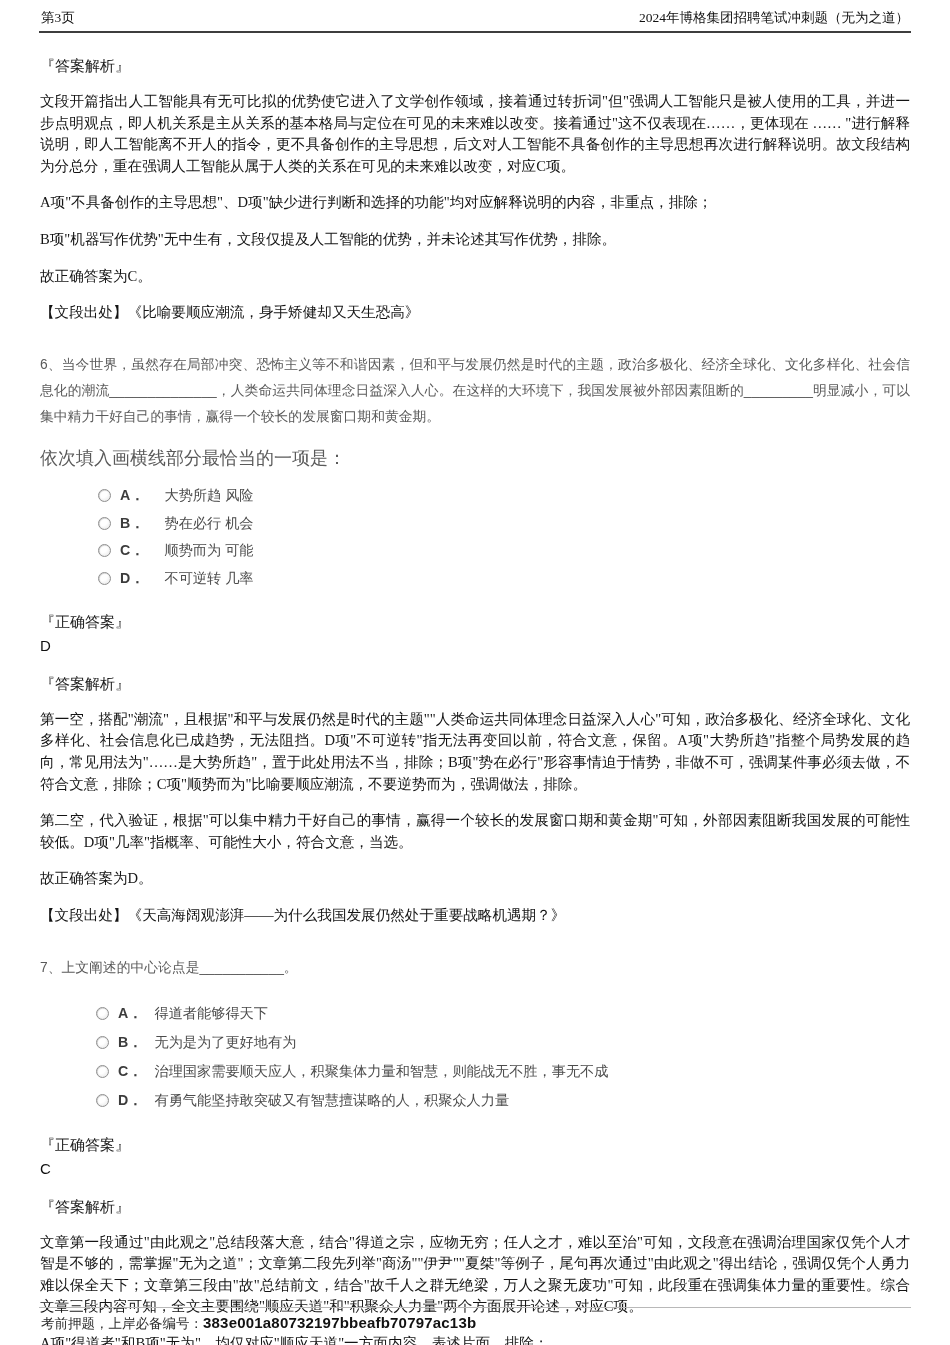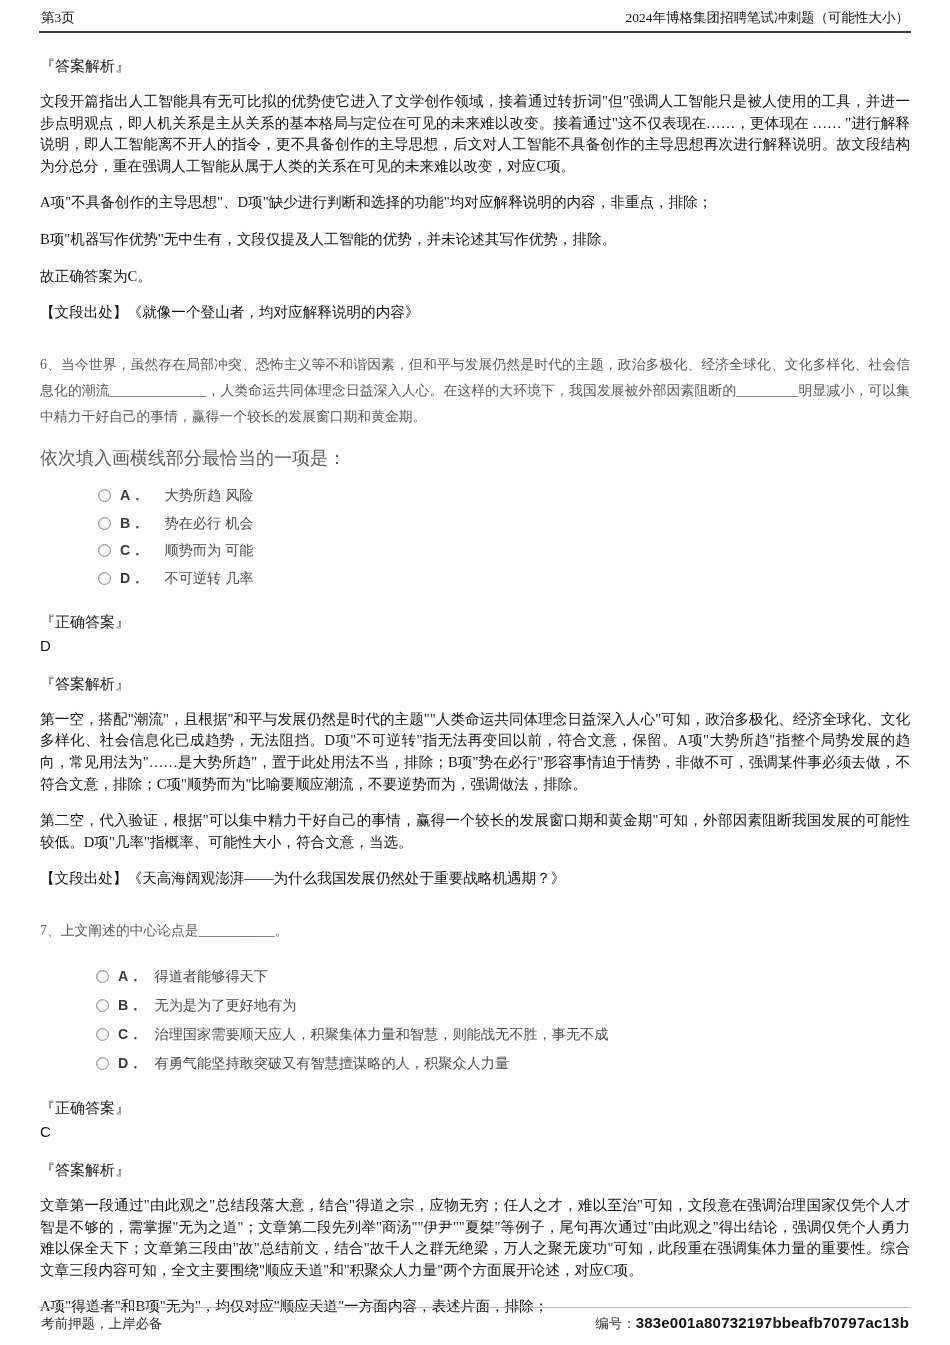--- a/index.html
+++ b/index.html
@@ -27,26 +27,26 @@
   }
   
   .ftr {
     position: absolute;
     left: 39px;
     right: 39px;
     bottom: 0;
     border-top: 1px solid #b8b8b8;
     padding: 6px 2px 12px 2px;
     display: flex;
-    justify-content: space-between;
+    justify-content: flex-start;
     align-items: baseline;
     font-size: 13.5px;
     color: #2b2b2b;
   }
-  .ftr .code-wrap { font-size: 13.5px; margin-left: 16px; }
+  .ftr .code-wrap { font-size: 13.5px; }
   .ftr .code {
     font-family: "Liberation Sans", "DejaVu Sans", sans-serif;
     font-size: 15px;
     font-weight: 600;
     color: #111;
     letter-spacing: 0.2px;
   }
   
   .content { margin: 0 40px; }
   .lbl {
@@ -65,21 +65,21 @@
   }
   p.analysis.gap { margin-top: 15px; }
   .ans-letter {
     font-family: "Liberation Sans", "DejaVu Sans", sans-serif;
     font-size: 15px;
     margin: 5px 0 0 0;
     color: #111;
   }
   .question {
     color: #5a5a5a;
-    font-family: Liberation Serif, serif;
+    font-family: Liberation Sans, sans-serif;
     font-size: 13.8px;
     line-height: 26px;
     text-align: justify;
     margin: 28px 0 0 0;
   }
   .q-prompt {
     color: #5a5a5a;
     font-family: "Liberation Sans", "DejaVu Sans", sans-serif;
     font-size: 18px;
     margin: 16px 0 0 0;
@@ -114,31 +114,31 @@
   .options.wide .opt-letter { margin-right: 20px; }
   .opt-text { color: #4c4c4c; }
 </style>
 </head>
 <body>
 
 <div class="page">
 
   <div class="hdr">
     <span>第3页</span>
-    <span>2024年博格集团招聘笔试冲刺题（可能性大小）</span>
+    <span>2024年博格集团招聘笔试冲刺题（无为之道）</span>
   </div>
 
   <div class="content">
 
     <div class="lbl first-lbl">『答案解析』</div>
     <p class="analysis gap">文段开篇指出人工智能具有无可比拟的优势使它进入了文学创作领域，接着通过转折词"但"强调人工智能只是被人使用的工具，并进一步点明观点，即人机关系是主从关系的基本格局与定位在可见的未来难以改变。接着通过"这不仅表现在……，更体现在 …… "进行解释说明，即人工智能离不开人的指令，更不具备创作的主导思想，后文对人工智能不具备创作的主导思想再次进行解释说明。故文段结构为分总分，重在强调人工智能从属于人类的关系在可见的未来难以改变，对应C项。</p>
     <p class="analysis gap">A项"不具备创作的主导思想"、D项"缺少进行判断和选择的功能"均对应解释说明的内容，非重点，排除；</p>
     <p class="analysis gap">B项"机器写作优势"无中生有，文段仅提及人工智能的优势，并未论述其写作优势，排除。</p>
     <p class="analysis gap">故正确答案为C。</p>
-    <p class="analysis gap">【文段出处】《就像一个登山者，均对应解释说明的内容》</p>
+    <p class="analysis gap">【文段出处】《比喻要顺应潮流，身手矫健却又天生恐高》</p>
 
     <p class="question">6、当今世界，虽然存在局部冲突、恐怖主义等不和谐因素，但和平与发展仍然是时代的主题，政治多极化、经济全球化、文化多样化、社会信息化的潮流______________，人类命运共同体理念日益深入人心。在这样的大环境下，我国发展被外部因素阻断的_________明显减小，可以集中精力干好自己的事情，赢得一个较长的发展窗口期和黄金期。</p>
     <p class="q-prompt">依次填入画横线部分最恰当的一项是：</p>
 
     <div class="options wide">
       <div class="option-row">
         <span class="radio"></span>
         <span class="opt-letter">A．</span>
         <span class="opt-text">大势所趋 风险</span>
       </div>
@@ -157,20 +157,21 @@
         <span class="opt-letter">D．</span>
         <span class="opt-text">不可逆转 几率</span>
       </div>
     </div>
 
     <div class="lbl">『正确答案』</div>
     <div class="ans-letter">D</div>
     <div class="lbl">『答案解析』</div>
     <p class="analysis gap">第一空，搭配"潮流"，且根据"和平与发展仍然是时代的主题""人类命运共同体理念日益深入人心"可知，政治多极化、经济全球化、文化多样化、社会信息化已成趋势，无法阻挡。D项"不可逆转"指无法再变回以前，符合文意，保留。A项"大势所趋"指整个局势发展的趋向，常见用法为"……是大势所趋"，置于此处用法不当，排除；B项"势在必行"形容事情迫于情势，非做不可，强调某件事必须去做，不符合文意，排除；C项"顺势而为"比喻要顺应潮流，不要逆势而为，强调做法，排除。</p>
     <p class="analysis gap">第二空，代入验证，根据"可以集中精力干好自己的事情，赢得一个较长的发展窗口期和黄金期"可知，外部因素阻断我国发展的可能性较低。D项"几率"指概率、可能性大小，符合文意，当选。</p>
+    <p class="analysis gap">故正确答案为D。</p>
     <p class="analysis gap">【文段出处】《天高海阔观澎湃——为什么我国发展仍然处于重要战略机遇期？》</p>
 
     <p class="question">7、上文阐述的中心论点是___________。</p>
 
     <div class="options tight" style="margin-top:18px;">
       <div class="option-row" style="height:29px;">
         <span class="radio"></span>
         <span class="opt-letter">A．</span>
         <span class="opt-text">得道者能够得天下</span>
       </div>

